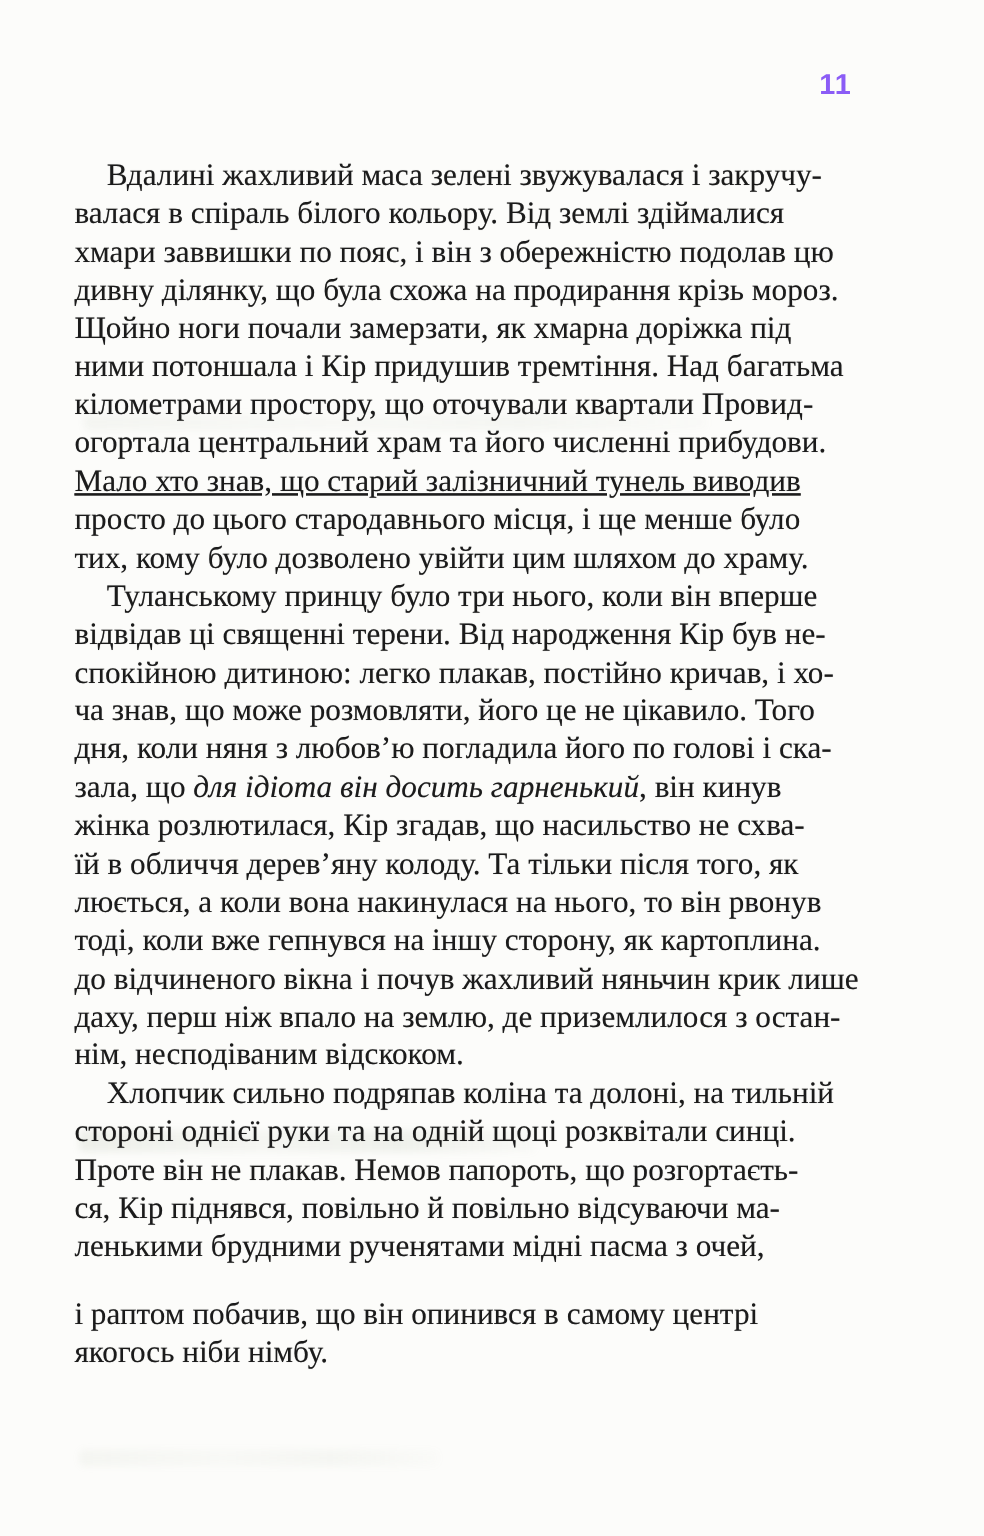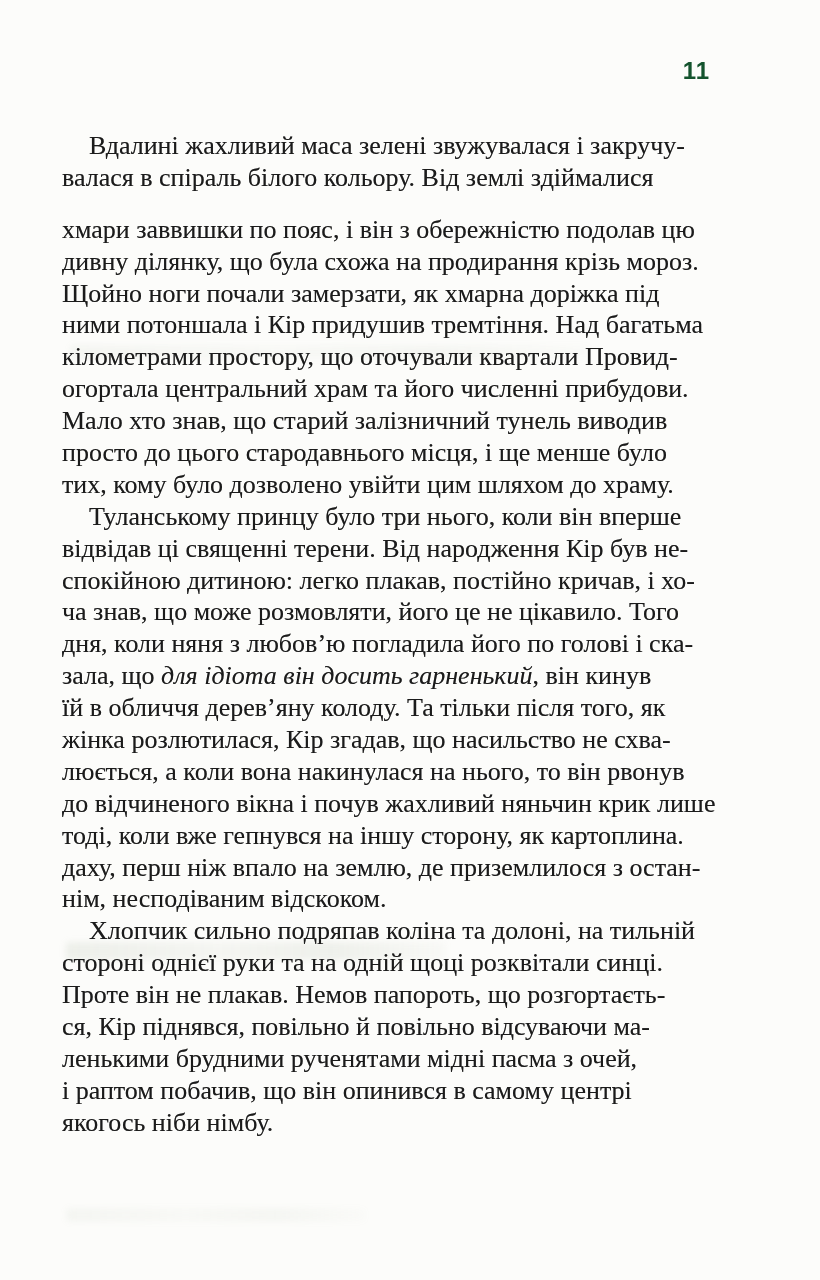--- a/index.html
+++ b/index.html
@@ -12,21 +12,21 @@
     overflow: hidden;
     font-family: "Liberation Serif", serif;
   }
   .page-number {
     position: absolute;
     top: 57px;
     right: 110px;
     font-family: "Liberation Sans", sans-serif;
     font-weight: 700;
     font-size: 24px;
-    color: #14532d;
+    color: #8b5cf6;
     letter-spacing: 1px;
   }
   .body-text {
     position: absolute;
     left: 62px;
     top: 130px;
     width: 696px;
     color: #1b1b1b;
     font-size: 26px;
     line-height: 31.9px;
@@ -62,48 +62,48 @@
   <div class="artifact a1"></div>
   <div class="artifact a2"></div>
   <div class="artifact a3"></div>
 
   <div class="page-number">11</div>
 
   <div class="body-text" style="color: rgb(27, 27, 27);">
       <div class="paragraph">
         <div class="line indent" style="word-spacing: 0px;"><span>Вдалині жахливий маса зелені звужувалася і закручу-</span></div>
         <div class="line" style="word-spacing: 0px;"><span>валася в спіраль білого кольору. Від землі здіймалися</span></div>
-        <div class="line" style="word-spacing: 0px; margin-top: 20px;"><span>хмари заввишки по пояс, і він з обережністю подолав цю</span></div>
+        <div class="line" style="word-spacing: 0px;"><span>хмари заввишки по пояс, і він з обережністю подолав цю</span></div>
         <div class="line" style="word-spacing: 0px;"><span>дивну ділянку, що була схожа на продирання крізь мороз.</span></div>
         <div class="line" style="word-spacing: 0px;"><span>Щойно ноги почали замерзати, як хмарна доріжка під</span></div>
         <div class="line" style="word-spacing: 0px;"><span>ними потоншала і Кір придушив тремтіння. Над багатьма</span></div>
         <div class="line" style="word-spacing: 0px;"><span>кілометрами простору, що оточували квартали Провид-</span></div>
         <div class="line" style="word-spacing: 0px;"><span>огортала центральний храм та його численні прибудови.</span></div>
-        <div class="line" style="word-spacing: 0px;"><span>Мало хто знав, що старий залізничний тунель виводив</span></div>
+        <div class="line" style="word-spacing: 0px; text-decoration: underline;"><span>Мало хто знав, що старий залізничний тунель виводив</span></div>
         <div class="line" style="word-spacing: 0px;"><span>просто до цього стародавнього місця, і ще менше було</span></div>
         <div class="line last"><span>тих, кому було дозволено увійти цим шляхом до храму.</span></div>
       </div>
       <div class="paragraph">
         <div class="line indent" style="word-spacing: 0px;"><span>Туланському принцу було три нього, коли він вперше</span></div>
         <div class="line" style="word-spacing: 0px;"><span>відвідав ці священні терени. Від народження Кір був не-</span></div>
         <div class="line" style="word-spacing: 0px;"><span>спокійною дитиною: легко плакав, постійно кричав, і хо-</span></div>
         <div class="line" style="word-spacing: 0px;"><span>ча знав, що може розмовляти, його це не цікавило. Того</span></div>
         <div class="line" style="word-spacing: 0px;"><span>дня, коли няня з любов’ю погладила його по голові і ска-</span></div>
         <div class="line" style="word-spacing: 0px;"><span>зала, що </span><em>для ідіота він досить гарненький</em><span>, він кинув</span></div>
+        <div class="line" style="word-spacing: 0px;"><span>жінка розлютилася, Кір згадав, що насильство не схва-</span></div>
         <div class="line" style="word-spacing: 0px;"><span>їй в обличчя дерев’яну колоду. Та тільки після того, як</span></div>
-        <div class="line" style="word-spacing: 0px;"><span>жінка розлютилася, Кір згадав, що насильство не схва-</span></div>
         <div class="line" style="word-spacing: 0px;"><span>люється, а коли вона накинулася на нього, то він рвонув</span></div>
+        <div class="line" style="word-spacing: 0px;"><span>тоді, коли вже гепнувся на іншу сторону, як картоплина.</span></div>
         <div class="line" style="word-spacing: 0px;"><span>до відчиненого вікна і почув жахливий няньчин крик лише</span></div>
-        <div class="line" style="word-spacing: 0px;"><span>тоді, коли вже гепнувся на іншу сторону, як картоплина.</span></div>
         <div class="line" style="word-spacing: 0px;"><span>даху, перш ніж впало на землю, де приземлилося з остан-</span></div>
         <div class="line last"><span>нім, несподіваним відскоком.</span></div>
       </div>
       <div class="paragraph">
         <div class="line indent" style="word-spacing: 0px;"><span>Хлопчик сильно подряпав коліна та долоні, на тильній</span></div>
         <div class="line" style="word-spacing: 0px;"><span>стороні однієї руки та на одній щоці розквітали синці.</span></div>
         <div class="line" style="word-spacing: 0px;"><span>Проте він не плакав. Немов папороть, що розгортаєть-</span></div>
         <div class="line" style="word-spacing: 0px;"><span>ся, Кір піднявся, повільно й повільно відсуваючи ма-</span></div>
         <div class="line" style="word-spacing: 0px;"><span>ленькими брудними рученятами мідні пасма з очей,</span></div>
-        <div class="line" style="word-spacing: 0px;"><span>і раптом побачив, що він опинився в самому центрі</span></div>
+        <div class="line" style="word-spacing: 0px; margin-top: 24px;"><span>і раптом побачив, що він опинився в самому центрі</span></div>
         <div class="line last"><span>якогось ніби німбу.</span></div>
       </div>
     </div>
 </div>
 
 </body></html>

